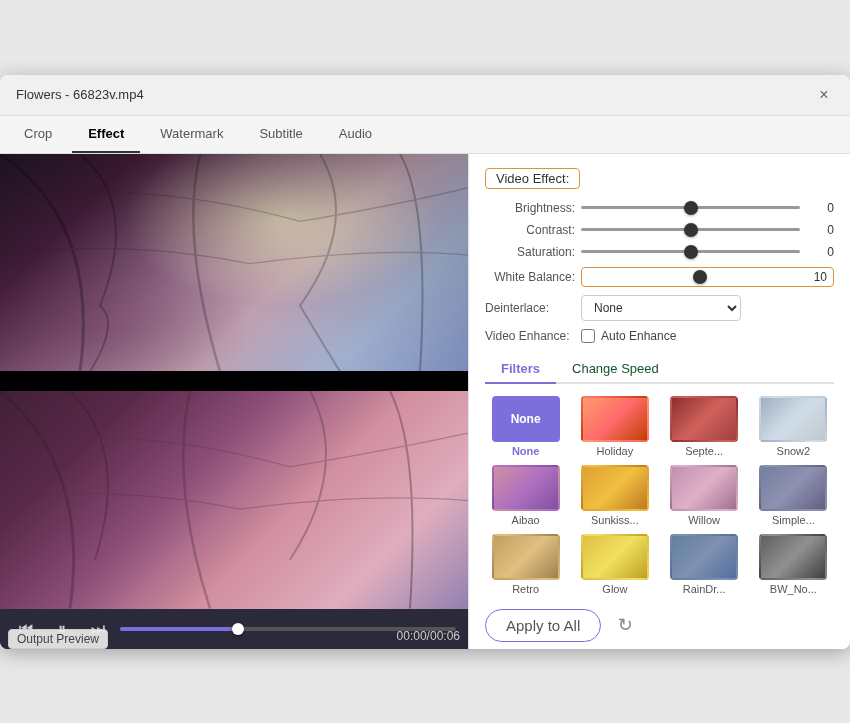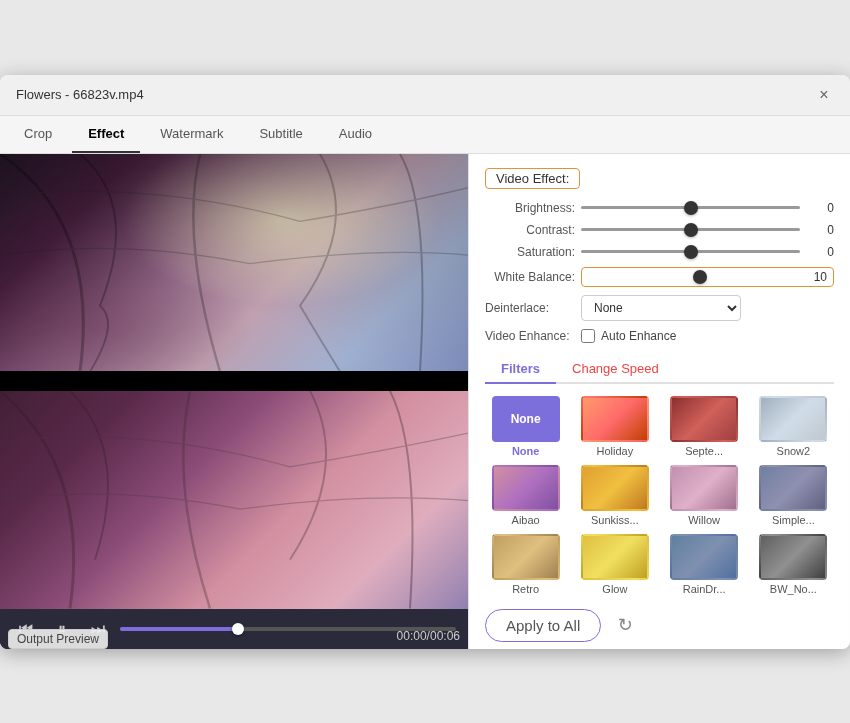--- a/index.html
+++ b/index.html
@@ -292,21 +292,21 @@
     }
     .filters-tabs {
       display: flex;
       gap: 0;
       border-bottom: 2px solid #e0e0e0;
       margin-bottom: 12px;
     }
     .filter-tab {
       padding: 6px 16px;
       font-size: 13px;
-      color: #ef4444;
+      color: #14532d;
       cursor: pointer;
       border-bottom: 2px solid transparent;
       margin-bottom: -2px;
     }
     .filter-tab.active {
       color: #7c6fdb;
       border-bottom: 2px solid #7c6fdb;
       font-weight: 600;
     }
     .filter-grid {

